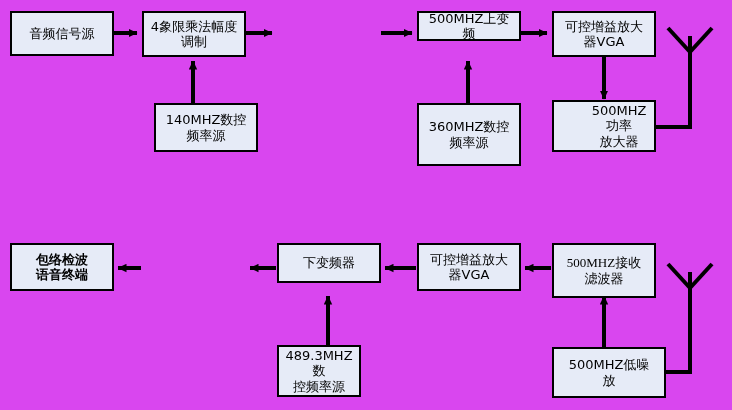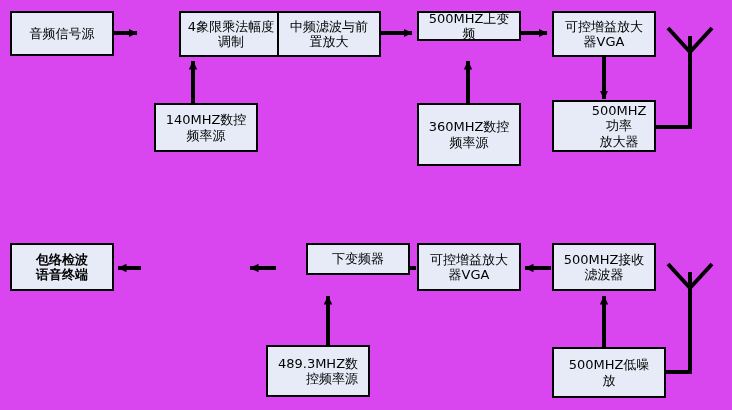--- a/index.html
+++ b/index.html
@@ -98,52 +98,50 @@
       <path d="M690,328 L690,372 L655,372"></path>
 
       <line x1="690" y1="328" x2="690" y2="272"></line>
       <line x1="690" y1="288" x2="668" y2="264"></line>
       <line x1="690" y1="288" x2="712" y2="264"></line>
     </g>
   </svg>
 
   <div class="node" style="left:10px;  top:11px;  width:104px; height:45px;">音频信号源</div>
 
-  <div class="node" style="left:142px; top:11px;  width:104px; height:46px;margin-left:37px;">4象限乘法幅度
+  <div class="node" style="left:142px; top:11px;  width:104px; height:46px;">4象限乘法幅度
 调制</div>
 
-  <div class="node" style="left:277px; top:11px;  width:104px; height:46px;">中频滤波与前
-置放大</div>
 
   <div class="node" style="left:417px; top:11px;  width:104px; height:30px;">500MHZ上变
 频</div>
 
   <div class="node" style="left:552px; top:11px;  width:104px; height:46px;">可控增益放大
 器VGA</div>
 
   <div class="node" style="left:142px; top:103px; width:104px; height:49px;margin-left:12px;">140MHZ数控
 频率源</div>
 
   <div class="node" style="left:417px; top:103px; width:104px; height:63px;">360MHZ数控
 频率源</div>
 
   <div class="node" style="left:552px; top:100px; width:104px; height:52px;padding-left:32px;">500MHZ功率
 放大器</div>
 
   <div class="node" style="left:10px;  top:243px; width:104px; height:48px;font-weight:bold;">包络检波
 语音终端</div>
 
 
-  <div class="node" style="left:277px; top:243px; width:104px; height:32px;margin-left:29px;">下变频器</div>
+  <div class="node" style="left:277px; top:243px; width:104px; height:40px;">下变频器</div>
 
   <div class="node" style="left:417px; top:243px; width:104px; height:48px;">可控增益放大
 器VGA</div>
 
-  <div class="node" style="left:552px; top:243px; width:104px; height:48px;">500MHZ接收
+  <div class="node" style="left:552px; top:243px; width:104px; height:55px;font-family:Liberation Serif, serif;">500MHZ接收
 滤波器</div>
 
-  <div class="node" style="left:266px; top:345px; width:104px; height:52px;text-align:right;">489.3MHZ数
+  <div class="node" style="left:277px; top:345px; width:84px; height:52px;">489.3MHZ数
 控频率源</div>
 
   <div class="node" style="left:552px; top:347px; width:114px; height:51px;">500MHZ低噪
 放</div>
 
 </div>
 
 </body></html>

